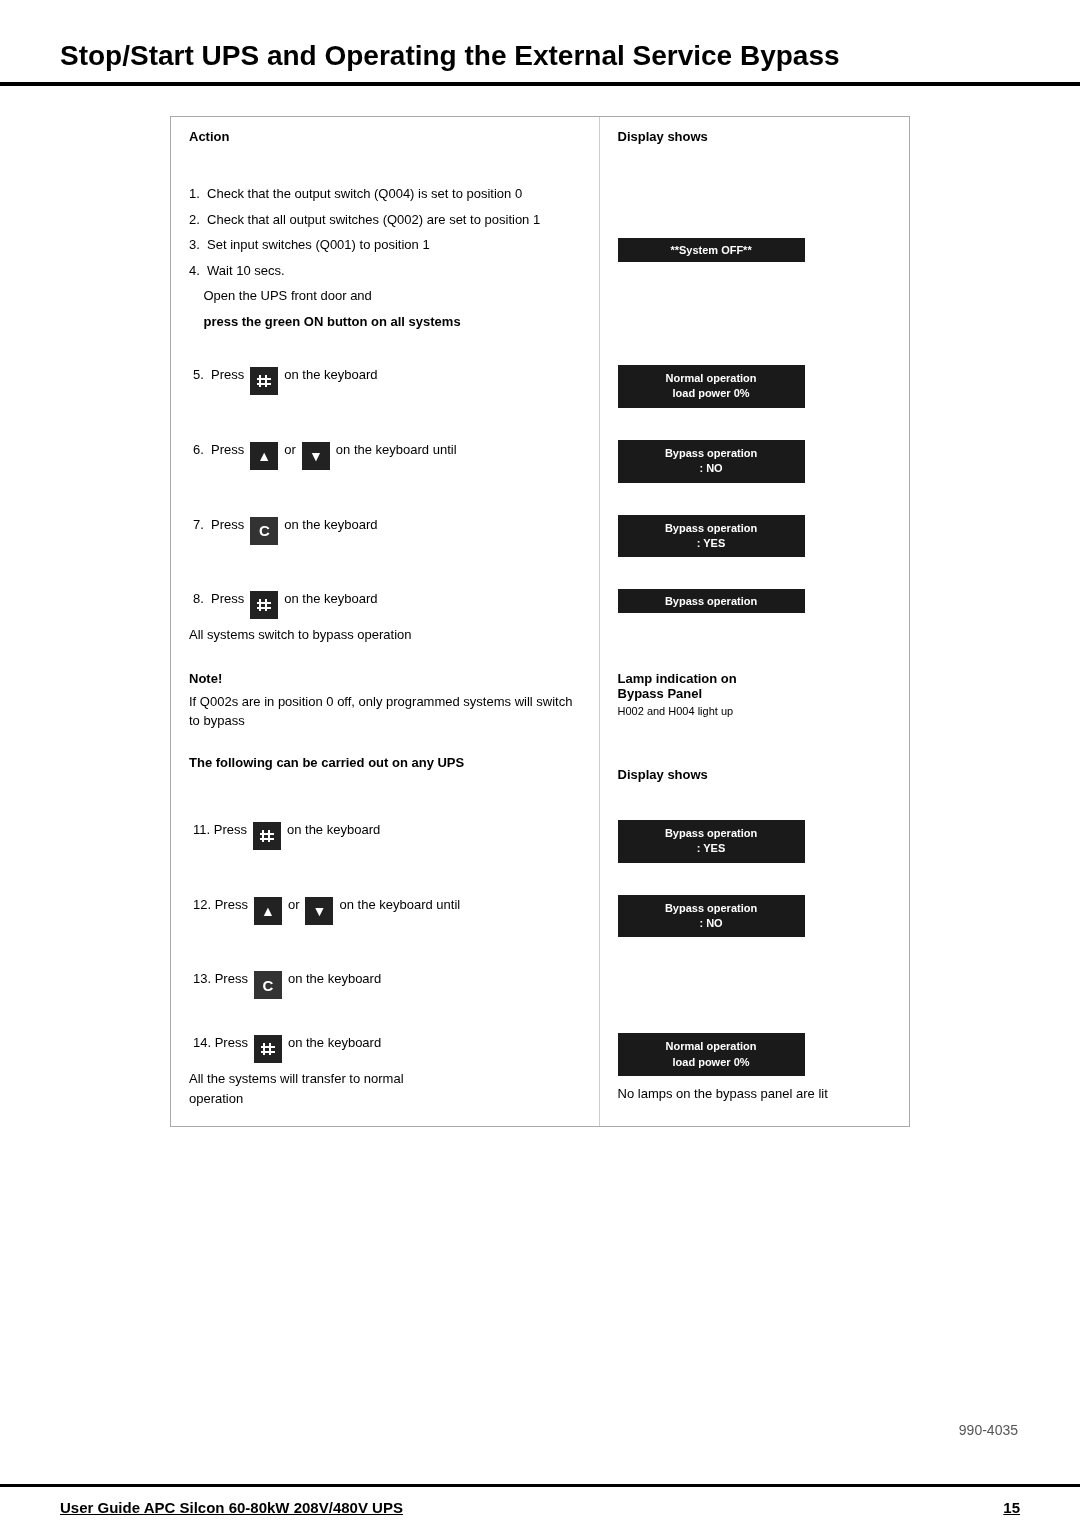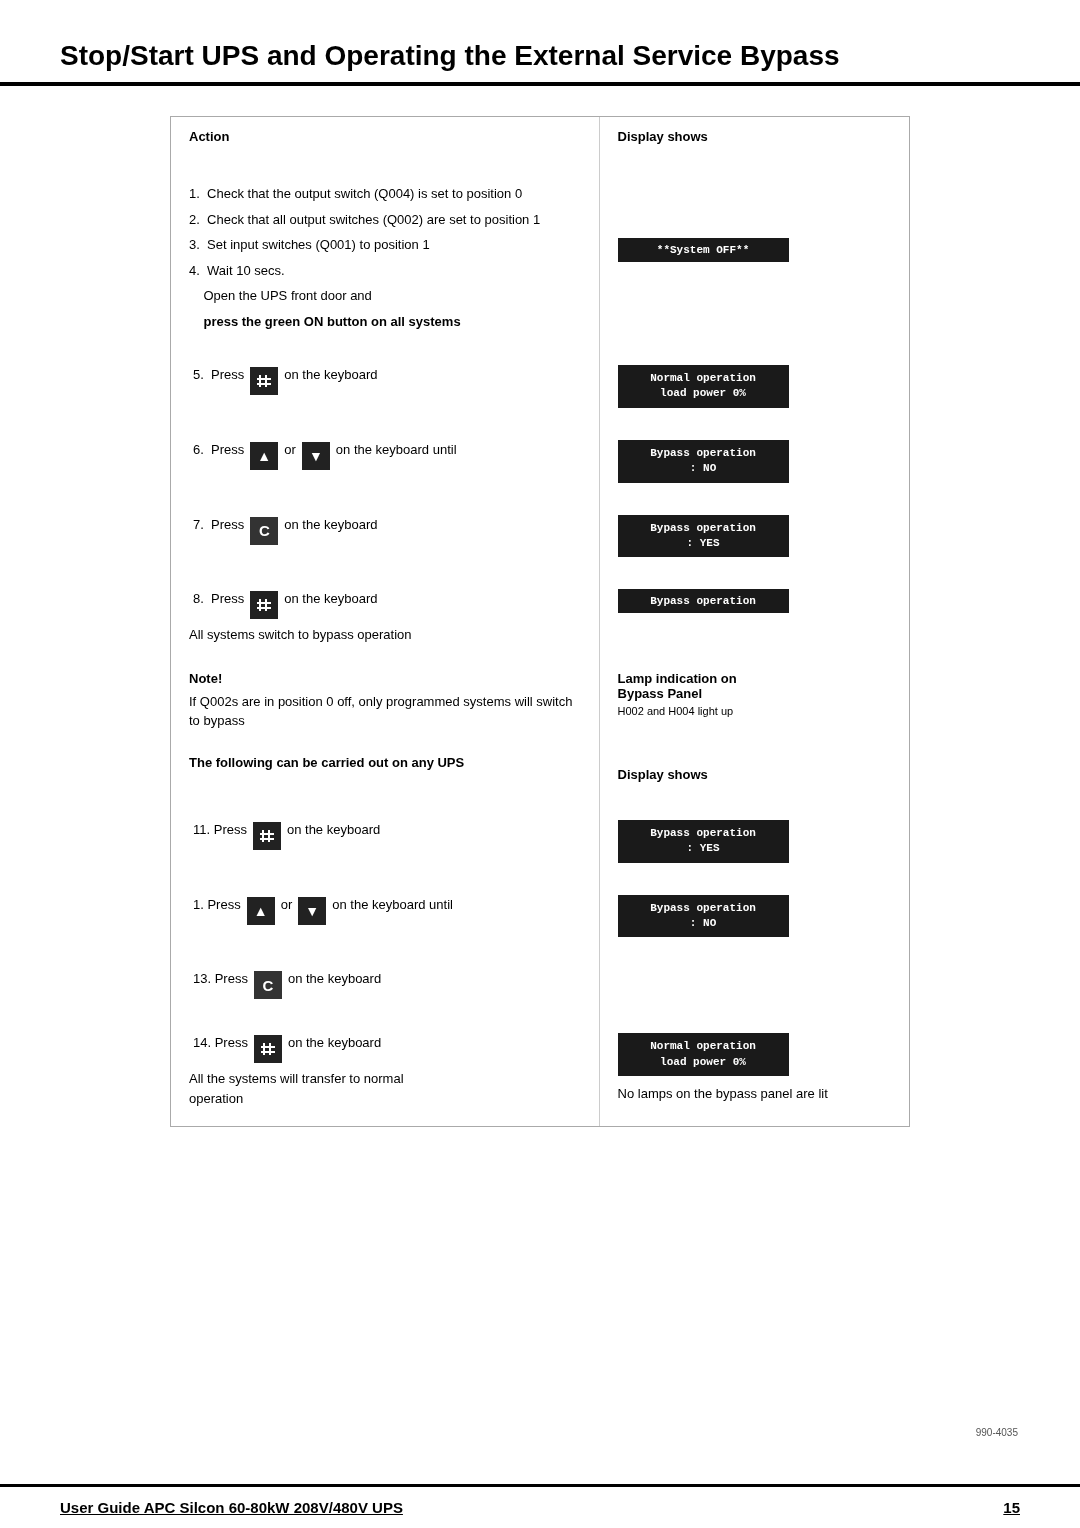--- a/index.html
+++ b/index.html
@@ -96,22 +96,21 @@
       font-weight: bold;
       padding: 6px 10px;
       text-align: center;
       margin: 4px 0;
       min-width: 130px;
       display: inline-block;
     }
 
     .display-box.wide {
       display: block;
-      width: 171px;
-      font-family: Liberation Mono, monospace;
+      width: 187px;
     }
 
     .step-row {
       display: flex;
       align-items: flex-start;
       gap: 4px;
       margin: 6px 4px;
       font-size: 13px;
     }
 
@@ -138,21 +137,21 @@
 
     .footer-right {
       font-size: 15px;
       font-weight: bold;
     }
 
     .doc-number {
       position: absolute;
       right: 62px;
       bottom: 90px;
-      font-size: 10px;
+      font-size: 14px;
       color: #555;
       margin-left: 30px;
     }
 
     
     .hash-icon {
       display: inline-flex;
       align-items: center;
       justify-content: center;
       width: 28px;
@@ -339,21 +338,21 @@
           </div>
           <div class="col-display">
             <div class="display-box wide" style="white-space: pre-line; line-height:1.4;">Bypass operation
 : YES</div>
           </div>
         </div>
 
         <div style="display:table-row;">
           <div class="col-action">
             <div class="step-row">
-              <span>1. Press</span>
+              <span>12. Press</span>
               <span class="arrow-icon">▲</span>
               <span>or</span>
               <span class="arrow-icon">▼</span>
               <span>on the keyboard until</span>
             </div>
           </div>
           <div class="col-display">
             <div class="display-box wide" style="white-space: pre-line; line-height:1.4;">Bypass operation
 : NO</div>
           </div>

